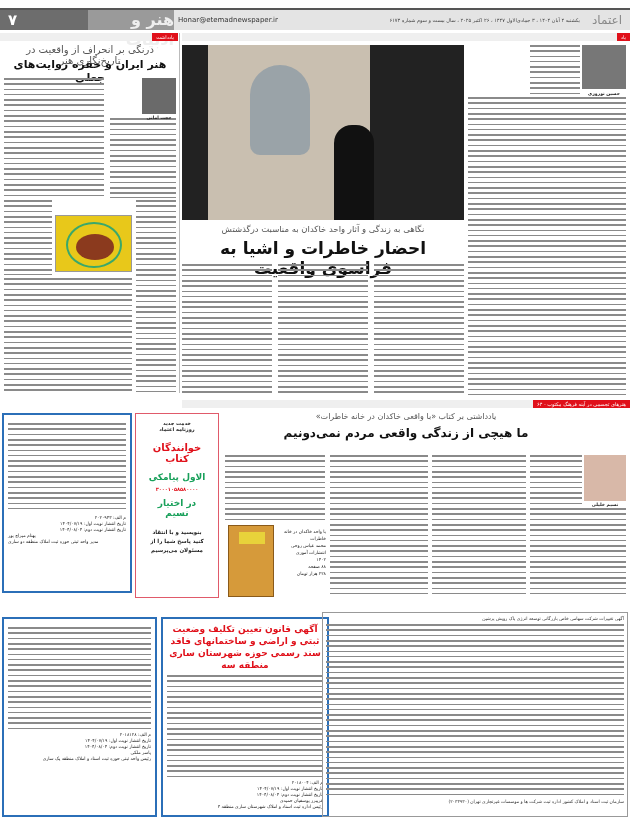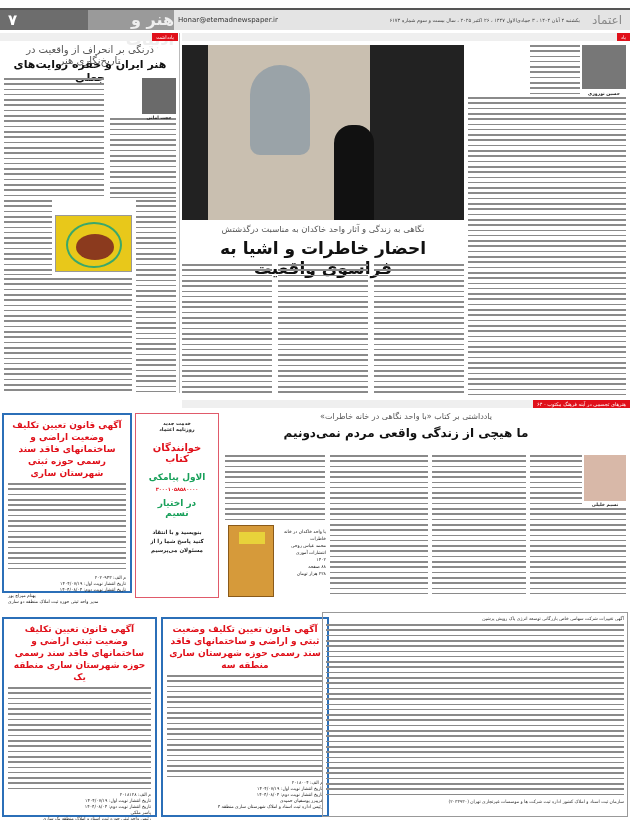--- a/index.html
+++ b/index.html
@@ -68,21 +68,21 @@
 <div class="abs txt lines" style="left:468px;top:97px;width:158px;height:300px"></div>
 <div class="abs kicker" style="left:182px;top:224px;width:282px;font-size:8.5px">نگاهی به زندگی و آثار واحد خاکدان به مناسبت درگذشتش</div>
 <div class="abs headline" style="left:182px;top:238px;width:282px;font-size:17px">احضار خاطرات و اشیا به فراسوی واقعیت</div>
 <div class="abs txt lines" style="left:182px;top:264px;width:90px;height:133px"></div>
 <div class="abs txt lines" style="left:278px;top:264px;width:90px;height:133px"></div>
 <div class="abs txt lines" style="left:374px;top:264px;width:90px;height:133px"></div>
 <div class="abs" style="left:182px;top:400px;width:448px;height:8px;background:#efefef">
   <div class="abs redtag" style="right:0">هنرهای تجسمی در آینه فرهنگ مکتوب - ۶۴</div>
 </div>
 
-<div class="abs kicker" style="left:182px;top:412px;width:448px;font-size:8px">یادداشتی بر کتاب «با واحد نگاهی در خانه خاطرات»</div>
+<div class="abs kicker" style="left:182px;top:412px;width:448px;font-size:8px">یادداشتی بر کتاب «با واقعی خاکدان در خانه خاطرات»</div>
 <div class="abs headline" style="left:182px;top:426px;width:448px;font-size:12px">ما هیچی از زندگی واقعی مردم نمی‌دونیم</div>
 <div class="abs" style="left:584px;top:455px;width:42px;height:46px;background:#d8b8a8"></div>
 <div class="abs" style="left:584px;top:502px;width:42px;font-size:4.5px;text-align:center;font-weight:bold">نسیم خلیلی</div>
 <div class="abs txt lines" style="left:530px;top:455px;width:52px;height:50px"></div>
 <div class="abs txt lines" style="left:530px;top:508px;width:96px;height:90px"></div>
 <div class="abs txt lines" style="left:432px;top:455px;width:94px;height:143px"></div>
 <div class="abs txt lines" style="left:330px;top:455px;width:98px;height:143px"></div>
 <div class="abs txt lines" style="left:225px;top:455px;width:100px;height:65px"></div>
 <div class="abs" style="left:228px;top:525px;width:46px;height:72px;background:#d69a3a;border:1px solid #8a5a1a">
   <div style="position:absolute;left:10px;top:6px;width:26px;height:12px;background:#e8d23a"></div>
@@ -100,31 +100,29 @@
   <div style="font-size:5px;margin-top:6px;font-weight:bold">خدمت جدید</div>
   <div style="font-size:5px;font-weight:bold">روزنامه اعتماد</div>
   <div style="font-size:10px;color:#e0101a;font-weight:bold;margin-top:10px;padding:0 8px">خوانندگان کتاب</div>
   <div style="font-size:9px;color:#18a05a;font-weight:bold;margin-top:8px;padding:0 10px">الاول پیامکی</div>
   <div style="font-size:5px;color:#e0101a;font-weight:bold;margin-top:4px">۳۰۰۰۱۰۵۸۵۸۰۰۰۰</div>
   <div style="font-size:9px;color:#18a05a;font-weight:bold;margin-top:6px;padding:0 12px">در اختیار نسیم</div>
   <div style="font-size:5.5px;font-weight:bold;margin-top:10px;padding:0 14px;line-height:9px">بنویسید و با انتقاد کنید پاسخ شما را از مسئولان می‌پرسیم</div>
 </div>
 
 <div class="abs adbox" style="left:2px;top:413px;width:130px;height:180px">
-  <div class="adtitle">آگهی قانون تعیین تکلیف وضعیت اراضی و ساختمانهای فاقد سند رسمی حوزه ثبتی شهرستان ساری</div>
   <div class="txt lines" style="height:90px;margin-top:4px"></div>
   <div style="font-size:4.5px;line-height:6px;margin-top:2px">م الف: ۲۰۲۰۹۴۳</div>
   <div style="font-size:4.5px;line-height:6px">تاریخ انتشار نوبت اول: ۱۴۰۴/۰۷/۱۹</div>
   <div style="font-size:4.5px;line-height:6px">تاریخ انتشار نوبت دوم: ۱۴۰۴/۰۸/۰۴</div>
   <div style="font-size:4.5px;line-height:6px;text-align:left">بهنام میراج پور</div>
   <div style="font-size:4.5px;line-height:6px;text-align:left">مدیر واحد ثبتی حوزه ثبت املاک منطقه دو ساری</div>
 </div>
 
 <div class="abs adbox" style="left:2px;top:617px;width:155px;height:200px">
-  <div class="adtitle">آگهی قانون تعیین تکلیف وضعیت ثبتی اراضی و ساختمانهای فاقد سند رسمی حوزه شهرستان ساری منطقه یک</div>
   <div class="txt lines" style="height:105px;margin-top:4px"></div>
   <div style="font-size:4.5px;line-height:6px">م الف: ۲۰۱۸۱۲۸</div>
   <div style="font-size:4.5px;line-height:6px">تاریخ انتشار نوبت اول: ۱۴۰۴/۰۷/۱۹</div>
   <div style="font-size:4.5px;line-height:6px">تاریخ انتشار نوبت دوم: ۱۴۰۴/۰۸/۰۴</div>
   <div style="font-size:4.5px;line-height:6px">یاسر ملکی</div>
   <div style="font-size:4.5px;line-height:6px">رئیس واحد ثبتی حوزه ثبت اسناد و املاک منطقه یک ساری</div>
 </div>
 
 <div class="abs adbox" style="left:161px;top:617px;width:168px;height:200px">
   <div class="adtitle">آگهی قانون تعیین تکلیف وضعیت ثبتی و اراضی و ساختمانهای فاقد سند رسمی حوزه شهرستان ساری منطقه سه</div>

